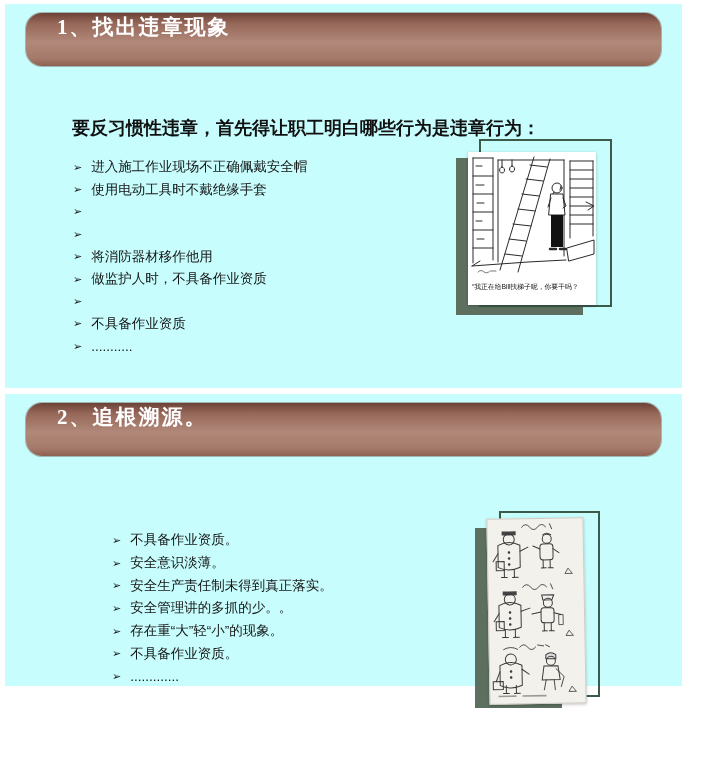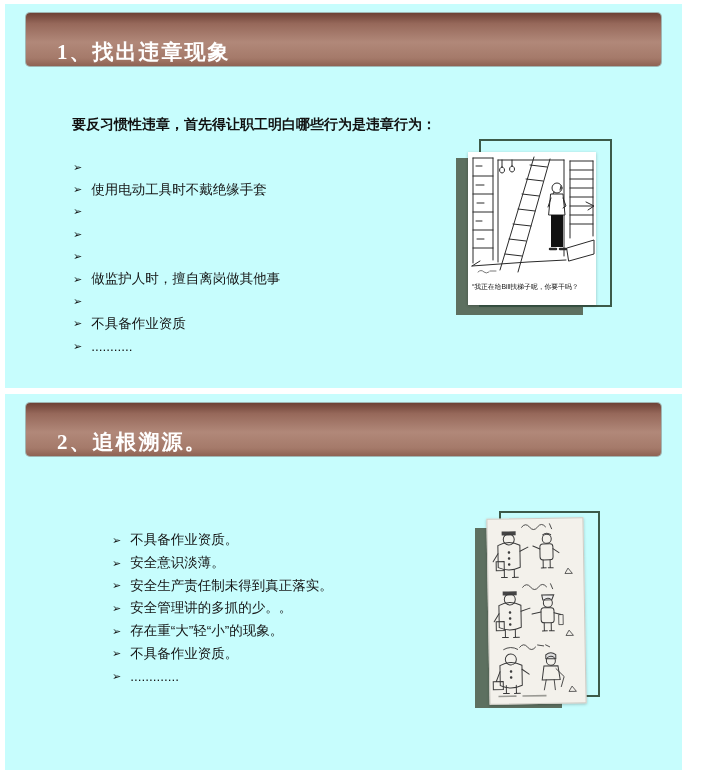--- a/index.html
+++ b/index.html
@@ -7,38 +7,38 @@
     width:701px;height:778px;position:relative;
     background:#ffffff;
     font-family:"Liberation Sans","DejaVu Sans",sans-serif;
     overflow:hidden;
   }
   .slide{
     position:absolute;left:5px;width:677px;
     background:#c7fdfd;
   }
   #slide1{top:4px;height:384px;}
-  #slide2{top:394px;height:376px;text-decoration:underline;}
+  #slide2{top:394px;height:292px;text-decoration:underline;}
   .header-bar{
     position:absolute;left:21px;top:9px;width:635px;height:53px;
-    border-radius:4px;
+    border-radius:16px;
     background:linear-gradient(180deg,#6d4236 0%,#96685a 20%,#b18879 55%,#a57a6a 85%,#8e6253 100%);
     box-shadow:0 0 0 1px rgba(90,50,40,.35);
-    display:flex;align-items:flex-end;
+    display:flex;align-items:flex-start;
   }
   .header-title{
     padding-left:31px;
     color:#ffffff;
     font-family:"Liberation Serif","DejaVu Serif",serif;
     font-weight:700;font-size:21px;letter-spacing:2px;
     white-space:nowrap;
   }
   .intro{
     position:absolute;left:67px;top:112px;width:480px;
-    font-size:14px;font-weight:700;color:#111;
+    font-size:18px;font-weight:700;color:#111;
   }
   ul.bullets{
     list-style:none;margin:0;padding:0;position:absolute;
   }
   #slide1 ul.bullets{left:68px;top:152px;}
   #slide2 ul.bullets{left:107px;top:135px;}
   ul.bullets li{
     display:flex;align-items:center;
     font-size:13.5px;color:#151515;white-space:nowrap;
   }
@@ -65,37 +65,39 @@
 <div class="slide" id="slide1">
   <div class="header-bar">
     <div class="header-title">1、找出违章现象</div>
   </div>
 
   <div class="intro">要反习惯性违章，首先得让职工明白哪些行为是违章行为：</div>
 
   <ul class="bullets">
     <li>
         <span class="marker">➢</span>
+        <span>进入施工作业现场不正确佩戴安全帽</span>
       </li>
     <li>
         <span class="marker">➢</span>
         <span>使用电动工具时不戴绝缘手套</span>
       </li>
     <li>
         <span class="marker">➢</span>
       </li>
     <li>
         <span class="marker">➢</span>
       </li>
     <li>
         <span class="marker">➢</span>
-      </li>
-    <li>
-        <span class="marker">➢</span>
-        <span>做监护人时，擅自离岗做其他事</span>
+        <span>将消防器材移作他用</span>
+      </li>
+    <li>
+        <span class="marker">➢</span>
+        <span>做监护人时，不具备作业资质</span>
       </li>
     <li>
         <span class="marker">➢</span>
       </li>
     <li>
         <span class="marker">➢</span>
         <span>不具备作业资质</span>
       </li>
     <li>
         <span class="marker">➢</span>

